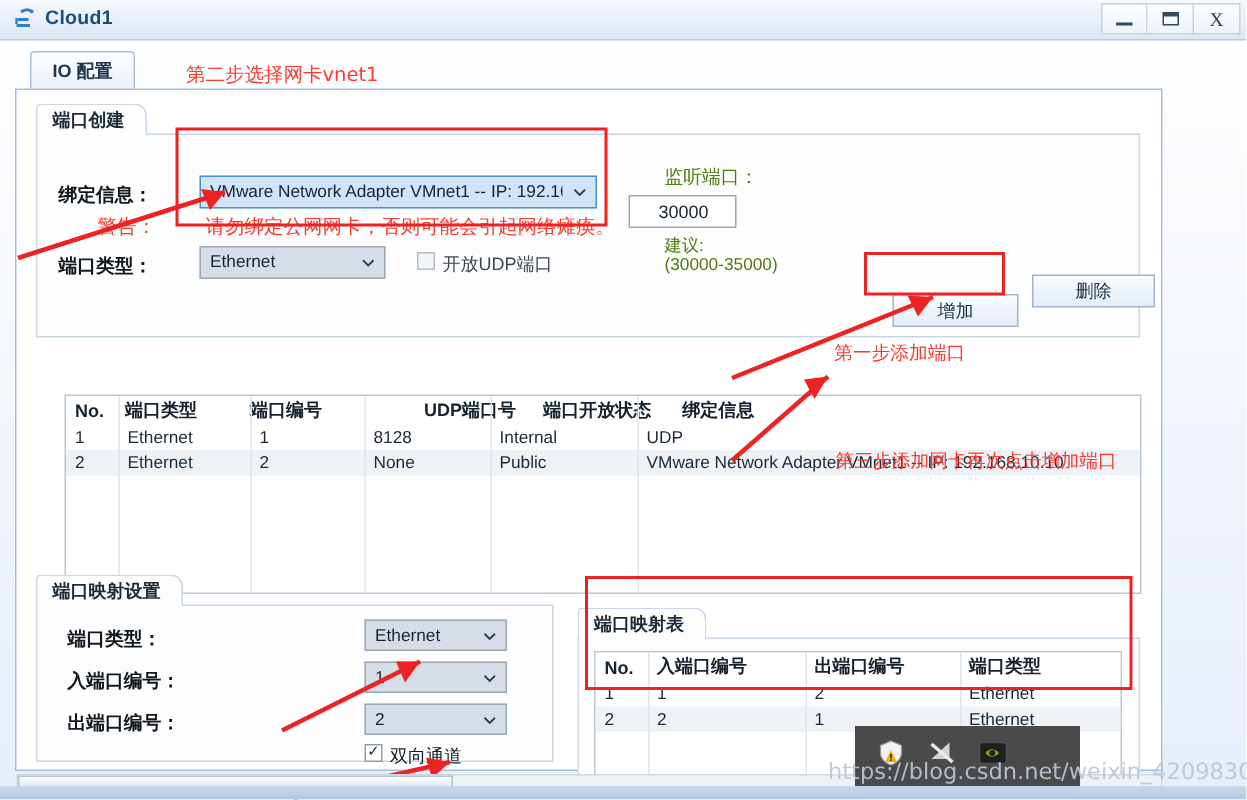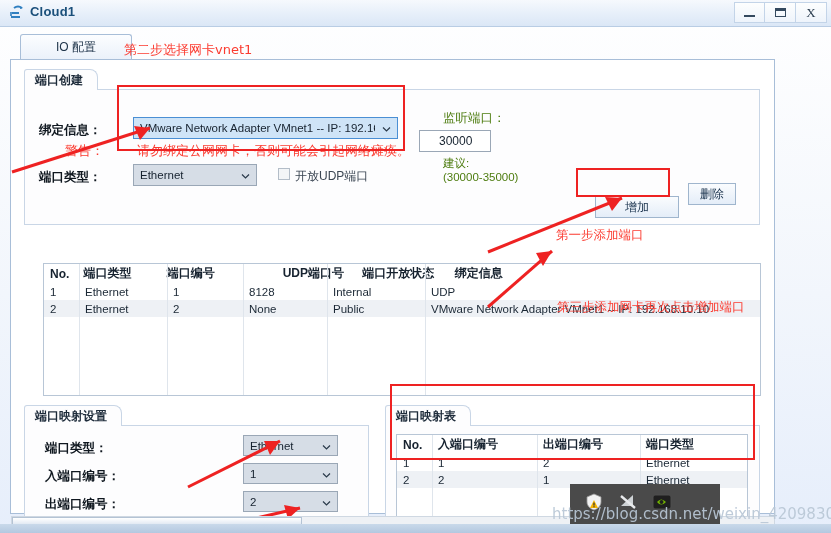--- a/index.html
+++ b/index.html
@@ -44,26 +44,26 @@
   .win-btn .min-glyph { display:block; width:11px; height:2px; background:#34495e; margin-top:7px; }
   .win-btn .max-glyph { display:block; width:11px; height:9px; border:1px solid #34495e; border-top-width:3px; }
   .win-btn .close-glyph { font-size:13px; font-family:"Liberation Serif", serif; color:#2c3e50; }
 
   
   .tabstrip {
     position: absolute; left: 10px; top: 34px; width: 790px; height: 26px;
   }
   .tab {
     position: absolute; left: 10px; top: 0;
-    width: 112px; height: 26px;
+    width: 70px; height: 26px;
     background: linear-gradient(to bottom,#fcfdff,#eaf1fa);
     border: 1px solid #a8bed8; border-bottom: none;
     border-radius: 3px 3px 0 0;
     display: flex; align-items: center; justify-content: center;
-    font-size: 12px; color: #20354b;
+    font-size: 12px; color: #20354b; font-weight: bold;
   }
   .outer-panel {
     position: absolute; left: 10px; top: 59px;
     width: 765px; height: 455px;
     border: 1px solid #a8bed8;
     background: #ffffff;
   }
 
   
   .group {
@@ -286,21 +286,21 @@
       <div class="textbox" style="left:394px; top:40px; width:72px; height:22px;">
         <span>30000</span>
       </div>
       <span class="lbl gray" style="left:394px; top:66px; font-size:11.5px;">建议:</span>
       <span class="lbl gray" style="left:394px; top:81px; font-size:11.5px;">(30000-35000)</span>
 
 
       <div class="btn" style="left:570px; top:106px; width:84px; height:22px;">
         <span>增加</span>
       </div>
-      <div class="btn" style="left:663px; top:93px; width:48px; height:22px;">
+      <div class="btn" style="left:663px; top:93px; width:82px; height:22px;">
         <span>删除</span>
       </div>
 
       <div class="tbl" style="left:14px; top:143px; width:708px;  height:0px; border:none;"></div>
     </div>
 
     <div class="tbl" style="left:32px; top:203px; width:718px; height:133px;">
       <div class="vgrid" style="left:35px;"></div>
       <div class="vgrid" style="left:123px;"></div>
       <div class="vgrid" style="left:199px;"></div>
@@ -328,21 +328,21 @@
       <div class="tbl-row alt">
         <div class="cell" style="width:35px;">2</div>
         <div class="cell" style="width:88px;">Ethernet</div>
         <div class="cell" style="width:76px;">2</div>
         <div class="cell" style="width:84px;">None</div>
         <div class="cell" style="width:98px;">Public</div>
         <div class="cell" style="width:330px;">VMware Network Adapter VMnet1 -- IP: 192.168.10.10</div>
       </div>
     </div>
 
-    <div class="group" style="left:13px; top:365px; width:345px; height:105px;">
+    <div class="group" style="left:13px; top:343px; width:345px; height:105px;">
       <div class="group-tabhdr">端口映射设置</div>
 
       <span class="lbl bold" style="left:20px; top:14px;">端口类型：</span>
       <div class="combo" style="left:218px; top:9px; width:95px; height:21px;">
         <span>Ethernet</span>
         <span class="caret">
           <svg width="9" height="9" viewBox="0 0 9 9">
               <path d="M1 3 L4.5 6.5 L8 3" stroke="#2a3a4a" stroke-width="1.2" fill="none"></path>
             </svg>
         </span>

